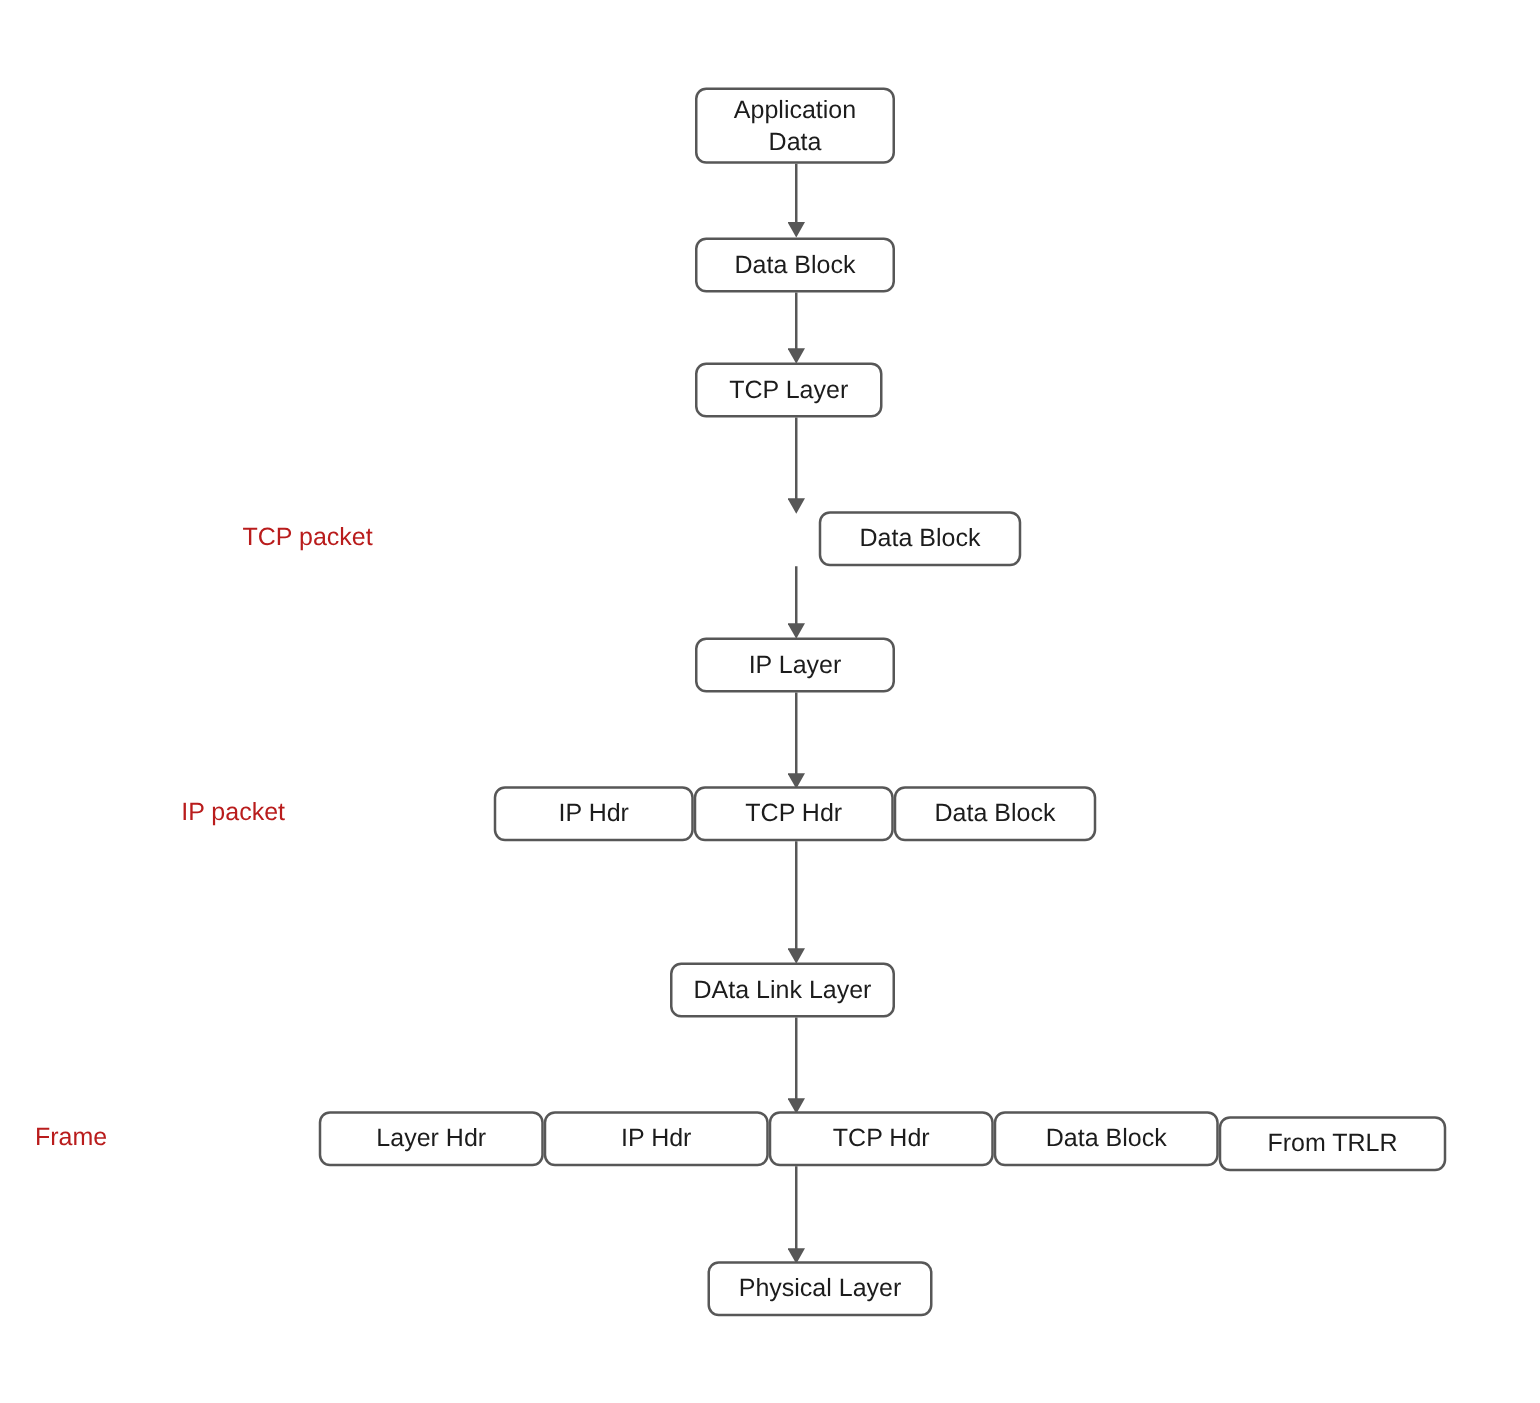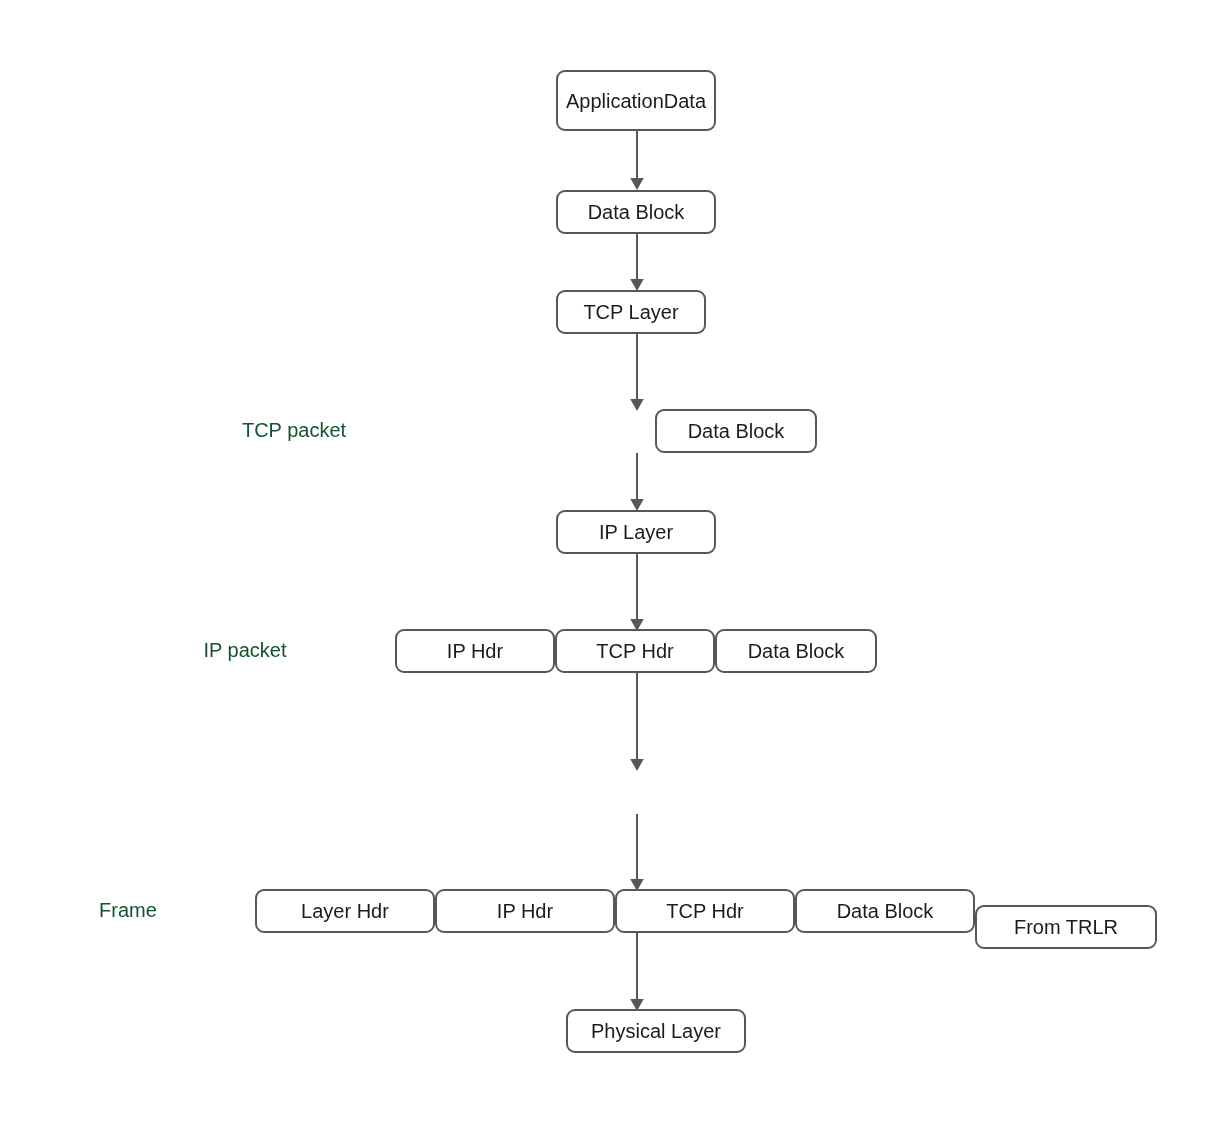--- a/index.html
+++ b/index.html
@@ -42,23 +42,23 @@
   }
 
   .node.two-line {
     line-height: 1.3;
   }
 
   
   .caption {
     position: absolute;
     font-size: 20px;
-    color: #14532d;
+    color: #b91c1c;
     white-space: nowrap;
-    text-align: center;
+    text-align: left;
     z-index: 2;
   }
 
   
   #arrows {
     position: absolute;
     left: 0;
     top: 0;
     width: 1232px;
     height: 1122px;
@@ -88,21 +88,21 @@
 
     <line x1="637" y1="554" x2="637" y2="621" stroke="#575757" stroke-width="2" marker-end="url(#arrowhead)"></line>
 
     <line x1="637" y1="673" x2="637" y2="761" stroke="#575757" stroke-width="2" marker-end="url(#arrowhead)"></line>
 
     <line x1="637" y1="814" x2="637" y2="881" stroke="#575757" stroke-width="2" marker-end="url(#arrowhead)"></line>
 
     <line x1="637" y1="933" x2="637" y2="1001" stroke="#575757" stroke-width="2" marker-end="url(#arrowhead)"></line>
   </svg>
 
-  <div class="node two-line" style="left:556px; top:70px; width:160px; height:61px; flex-direction:row;text-align:center;">
+  <div class="node two-line" style="left:556px; top:70px; width:160px; height:61px; flex-direction:column;text-align:center;">
     <span>Application</span>
     <span>Data</span>
   </div>
 
   <div class="node" style="left:556px; top:190px; width:160px; height:44px;">Data Block</div>
 
   <div class="node" style="left:556px; top:290px; width:150px; height:44px;">TCP Layer</div>
 
   <div class="caption" style="left:194px; top:419px; width:200px;">TCP packet</div>
 
@@ -113,26 +113,27 @@
   <div class="node" style="left:556px; top:510px; width:160px; height:44px;">IP Layer</div>
 
   <div class="caption" style="left:145px; top:639px; width:200px;">IP packet</div>
 
   <div style="position:absolute; left:395px; top:629px; width:482px; height:44px;">
     <div class="node" style="left:0px; top:0px; width:160px; height:44px;">IP Hdr</div>
     <div class="node" style="left:160px; top:0px; width:160px; height:44px;">TCP Hdr</div>
     <div class="node" style="left:320px; top:0px; width:162px; height:44px;">Data Block</div>
   </div>
 
+  <div class="node" style="left:536px; top:770px; width:180px; height:44px;">DAta Link Layer</div>
 
   <div class="caption" style="left:28px; top:899px; width:200px;">Frame</div>
 
   <div style="position:absolute; left:255px; top:889px; width:902px; height:44px;">
     <div class="node" style="left:0px; top:0px; width:180px; height:44px;">Layer Hdr</div>
     <div class="node" style="left:180px; top:0px; width:180px; height:44px;">IP Hdr</div>
     <div class="node" style="left:360px; top:0px; width:180px; height:44px;">TCP Hdr</div>
     <div class="node" style="left:540px; top:0px; width:180px; height:44px;">Data Block</div>
-    <div class="node" style="left:720px; top:16px; width:182px; height:44px;">From TRLR</div>
+    <div class="node" style="left:720px; top:4px; width:182px; height:44px;">From TRLR</div>
   </div>
 
   <div class="node" style="left:566px; top:1009px; width:180px; height:44px;">Physical Layer</div>
 
 </div>
 
 </body></html>

